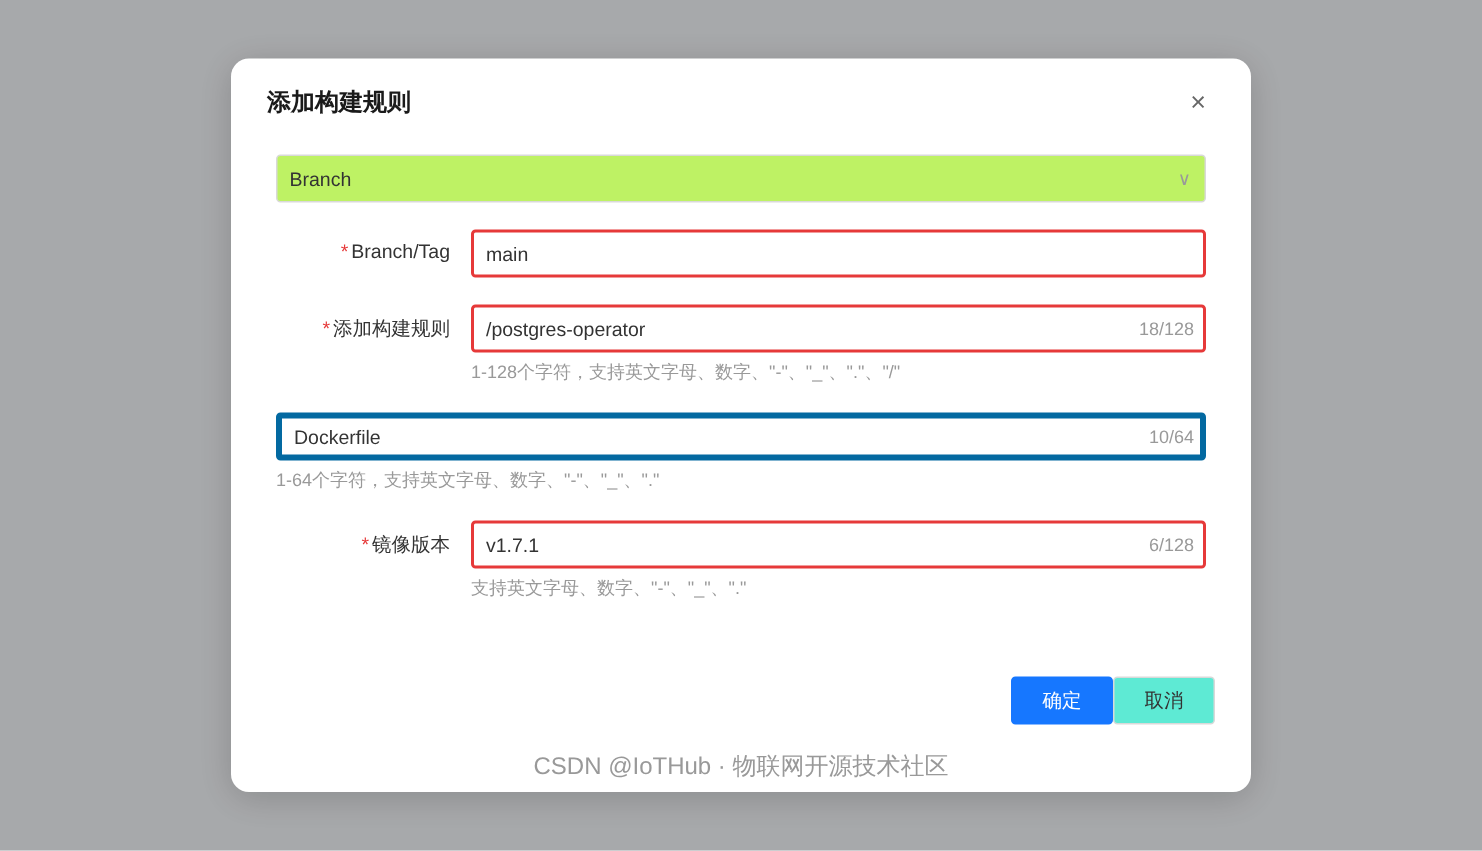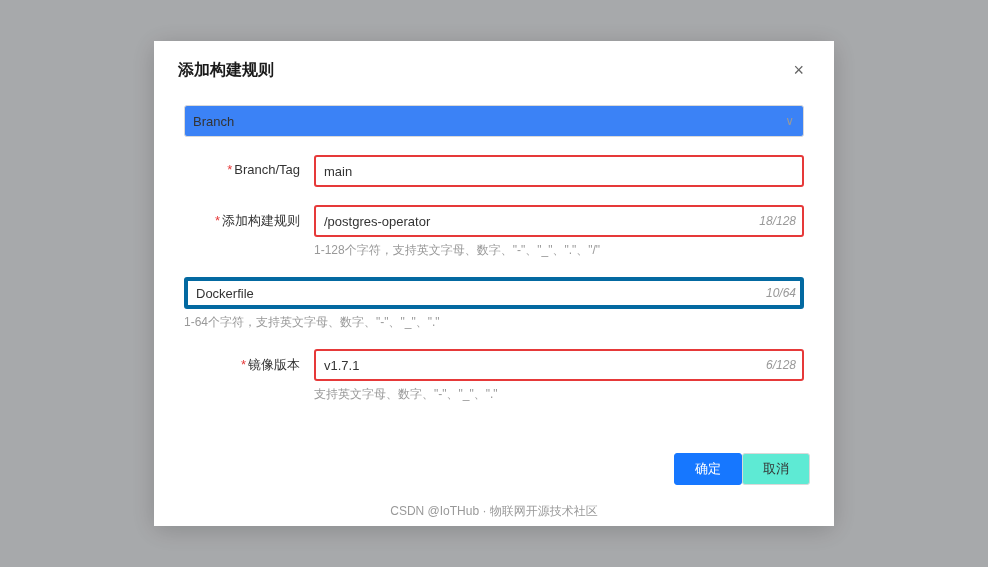--- a/index.html
+++ b/index.html
@@ -24,21 +24,21 @@
       inset: 0;
       background: rgba(0,0,0,0.3);
       display: flex;
       align-items: center;
       justify-content: center;
     }
 
     .dialog {
       background: #fff;
       width: 680px;
-      border-radius: 0;
+      border-radius: 12px;
       box-shadow: 0 4px 24px rgba(0,0,0,0.18);
       padding: 0;
       position: relative;
     }
 
     .dialog-header {
       display: flex;
       align-items: center;
       justify-content: space-between;
       padding: 18px 24px 14px 24px;
@@ -119,21 +119,21 @@
       width: 100%;
       height: 32px;
       border: 1px solid #d9d9d9;
       border-radius: 3px;
       padding: 4px 30px 4px 8px;
       font-size: 13px;
       color: #333;
       outline: none;
       font-family: inherit;
       appearance: none;
-      background: #3b82f6;
+      background: #bef264;
       cursor: pointer;
     }
 
     .select-wrap {
       position: relative;
       width: 100%;
     }
 
     .select-arrow {
       position: absolute;
@@ -147,21 +147,20 @@
 
     .char-count {
       position: absolute;
       right: 8px;
       top: 50%;
       transform: translateY(-50%);
       font-size: 12px;
       color: #999;
       white-space: nowrap;
       pointer-events: none;
-      font-style: italic;
     }
 
     .form-hint {
       font-size: 12px;
       color: #999;
       margin-top: 4px;
       line-height: 1.5;
     }
 
     .dialog-footer {
@@ -188,21 +187,21 @@
     }
 
     .btn-default {
       background: #5eead4;
       color: #333;
       border-color: #d9d9d9;
     }
 
     .watermark {
       text-align: center;
-      font-size: 12px;
+      font-size: 16px;
       color: #999;
       padding-bottom: 6px;
     }
   </style>
 </head>
 <body>
 
 <div class="overlay">
   <div class="dialog">
 

